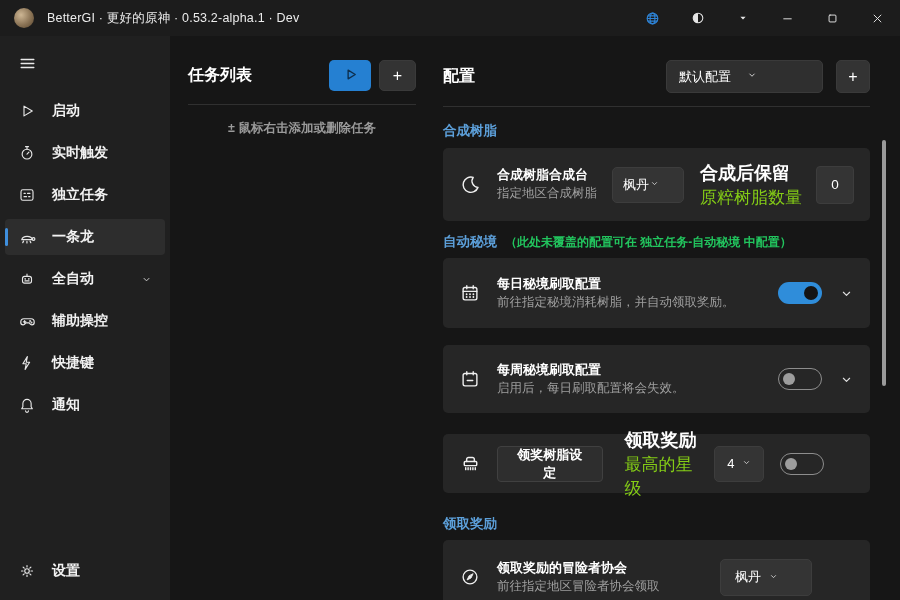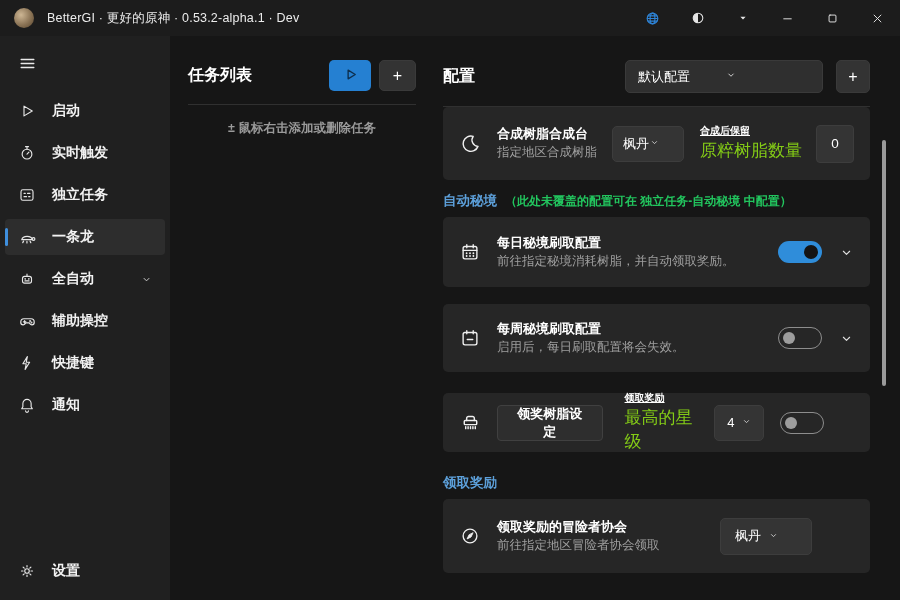--- a/index.html
+++ b/index.html
@@ -45,21 +45,21 @@
   .tl-buttons { margin-left:auto; display:flex; gap:8px; }
   .btn-run { width:42px; height:31px; background:#2580d2; border:none; border-radius:5px; display:flex; align-items:center; justify-content:center; }
   .btn-square { width:37px; height:31px; background:#333333; border:1px solid #3a3a3a; border-radius:5px; color:#fff; font-size:16px; line-height:1; display:flex; align-items:center; justify-content:center; }
   .divider { height:1px; background:#303030; margin-top:13px; }
   .tl-hint { margin-top:15px; text-align:center; font-size:12.5px; font-weight:600; color:#9a9a9a; }
 
   
   .config-panel { flex:1; padding:24px 30px 16px 13px; min-width:0; }
   .cfg-controls { margin-left:auto; display:flex; align-items:center; gap:13px; }
   .select { background:#2f2f2f; border:1px solid #3a3a3a; border-radius:5px; height:33px; display:flex; align-items:center; padding:0 10px 0 12px; }
-  .select-profile { width:198px; }
+  .select-profile { width:157px; }
   .select span { flex:1; font-size:13px; color:#fff; }
   .btn-add-cfg { width:34px; height:33px; }
 
   .section-label { font-size:13.5px; font-weight:700; color:#5c9fd9; }
   .section-note { font-size:12px; font-weight:600; color:#22c55e; margin-left:8px; }
   .m-resin { margin:15px 0 8px; }
   .m-domain { margin:12px 0 7px; display:flex; align-items:baseline; }
   .m-reward { margin:22px 0 7px; }
 
   .card { background:#262626; border-radius:5px; display:flex; align-items:center; padding-right:16px; }
@@ -72,21 +72,21 @@
   .icon-cell { width:54px; flex:0 0 54px; display:flex; justify-content:center; }
   .card-text { flex:1; min-width:0; padding-right:8px; }
   .card-title { font-size:13px; font-weight:700; color:#fff; line-height:1.45; }
   .card-sub { font-size:12.5px; color:#9f9f9f; line-height:1.4; }
 
   .select-sm { height:36px; background:#343434; border:1px solid #3d3d3d; }
   .select-region { width:72px; padding:0 8px 0 10px; }
   .select-star { width:53px; padding:0 8px 0 12px; }
   .select-reward { width:92px; height:37px; padding:0 10px 0 14px; margin-right:42px; }
   .dual-label { margin:0 14px 0 16px; }
-  .dual-top { font-size:10px; font-weight:700; color:#fff; line-height:1.45;text-decoration:underline; }
+  .dual-top { font-size:18px; font-weight:700; color:#fff; line-height:1.45; }
   .dual-bottom { font-size:17px; color:#84cc16; line-height:1.4; }
   .numbox { width:38px; height:38px; background:#343434; border:1px solid #3d3d3d; border-radius:4px; display:flex; align-items:center; justify-content:center; font-size:13.5px; color:#fff; }
 
   .toggle { width:44px; height:22px; border-radius:11px; position:relative; flex:0 0 44px; }
   .toggle.on { background:#2f8dda; }
   .toggle.on .knob { position:absolute; right:4px; top:4px; width:14px; height:14px; border-radius:50%; background:#141414; }
   .toggle.off { background:transparent; border:1px solid #8d8d8d; }
   .toggle.off .knob { position:absolute; left:4px; top:4px; width:12px; height:12px; border-radius:50%; background:#9d9d9d; }
   .expander-chevron { margin-left:17px; display:flex; }
 
@@ -291,20 +291,21 @@
                     <path d="M7.5 10l4.5 4.5L16.5 10"></path>
                   </svg></span>
             </div>
             <button class="btn-square btn-add-cfg">
                 <span>+</span>
               </button>
           </span>
         </div>
         <div class="divider"></div>
 
+        <div class="section-label m-resin">合成树脂</div>
         <div class="card card-h73">
           <span class="icon-cell">
               <svg width="23" height="23" viewBox="0 0 24 24" fill="none" stroke="#f0f0f0" stroke-width="1.5">
                 <path d="M14.8 4.6A8 8 0 1 0 19.8 15a6.6 6.6 0 0 1-5-10.4z"></path>
               </svg>
             </span>
           <span class="card-text">
             <div class="card-title">合成树脂合成台</div>
             <div class="card-sub">指定地区合成树脂</div>
           </span>

